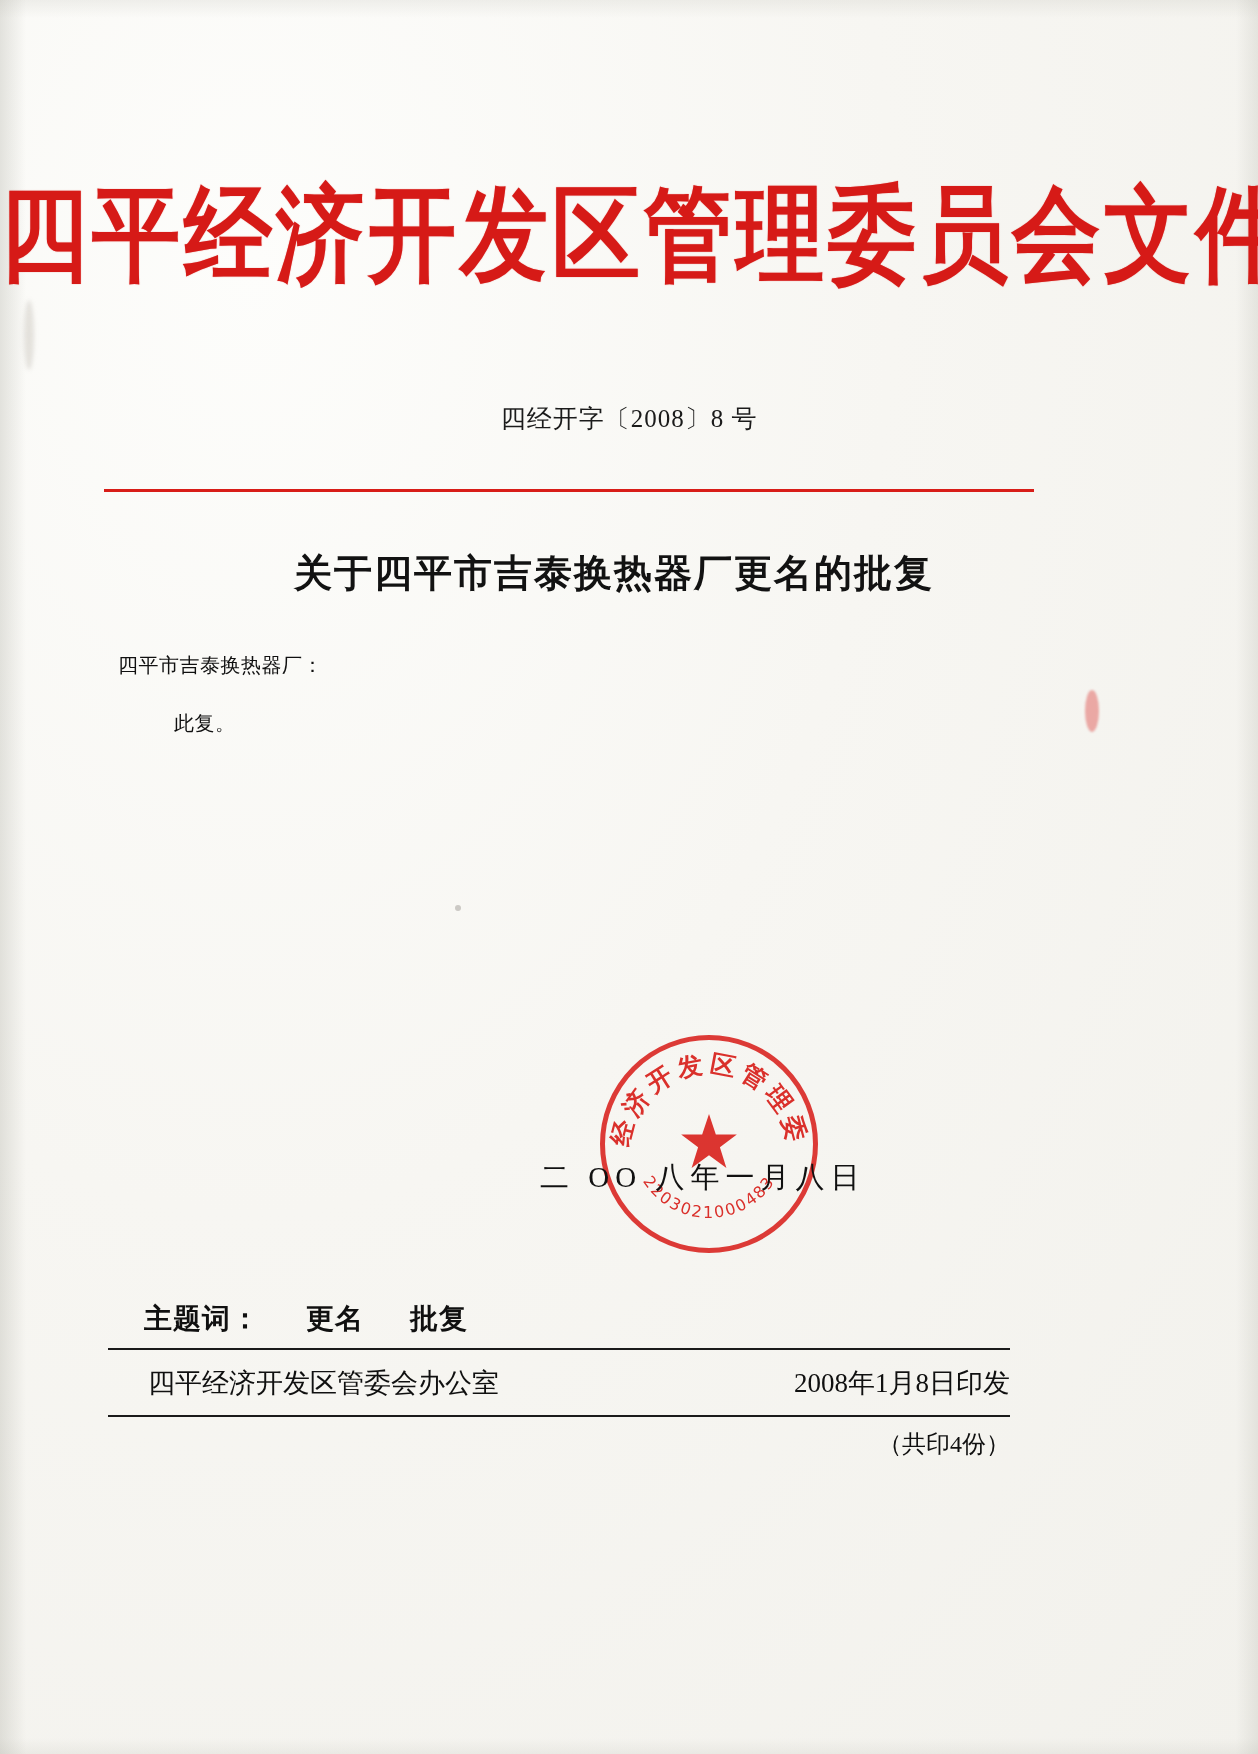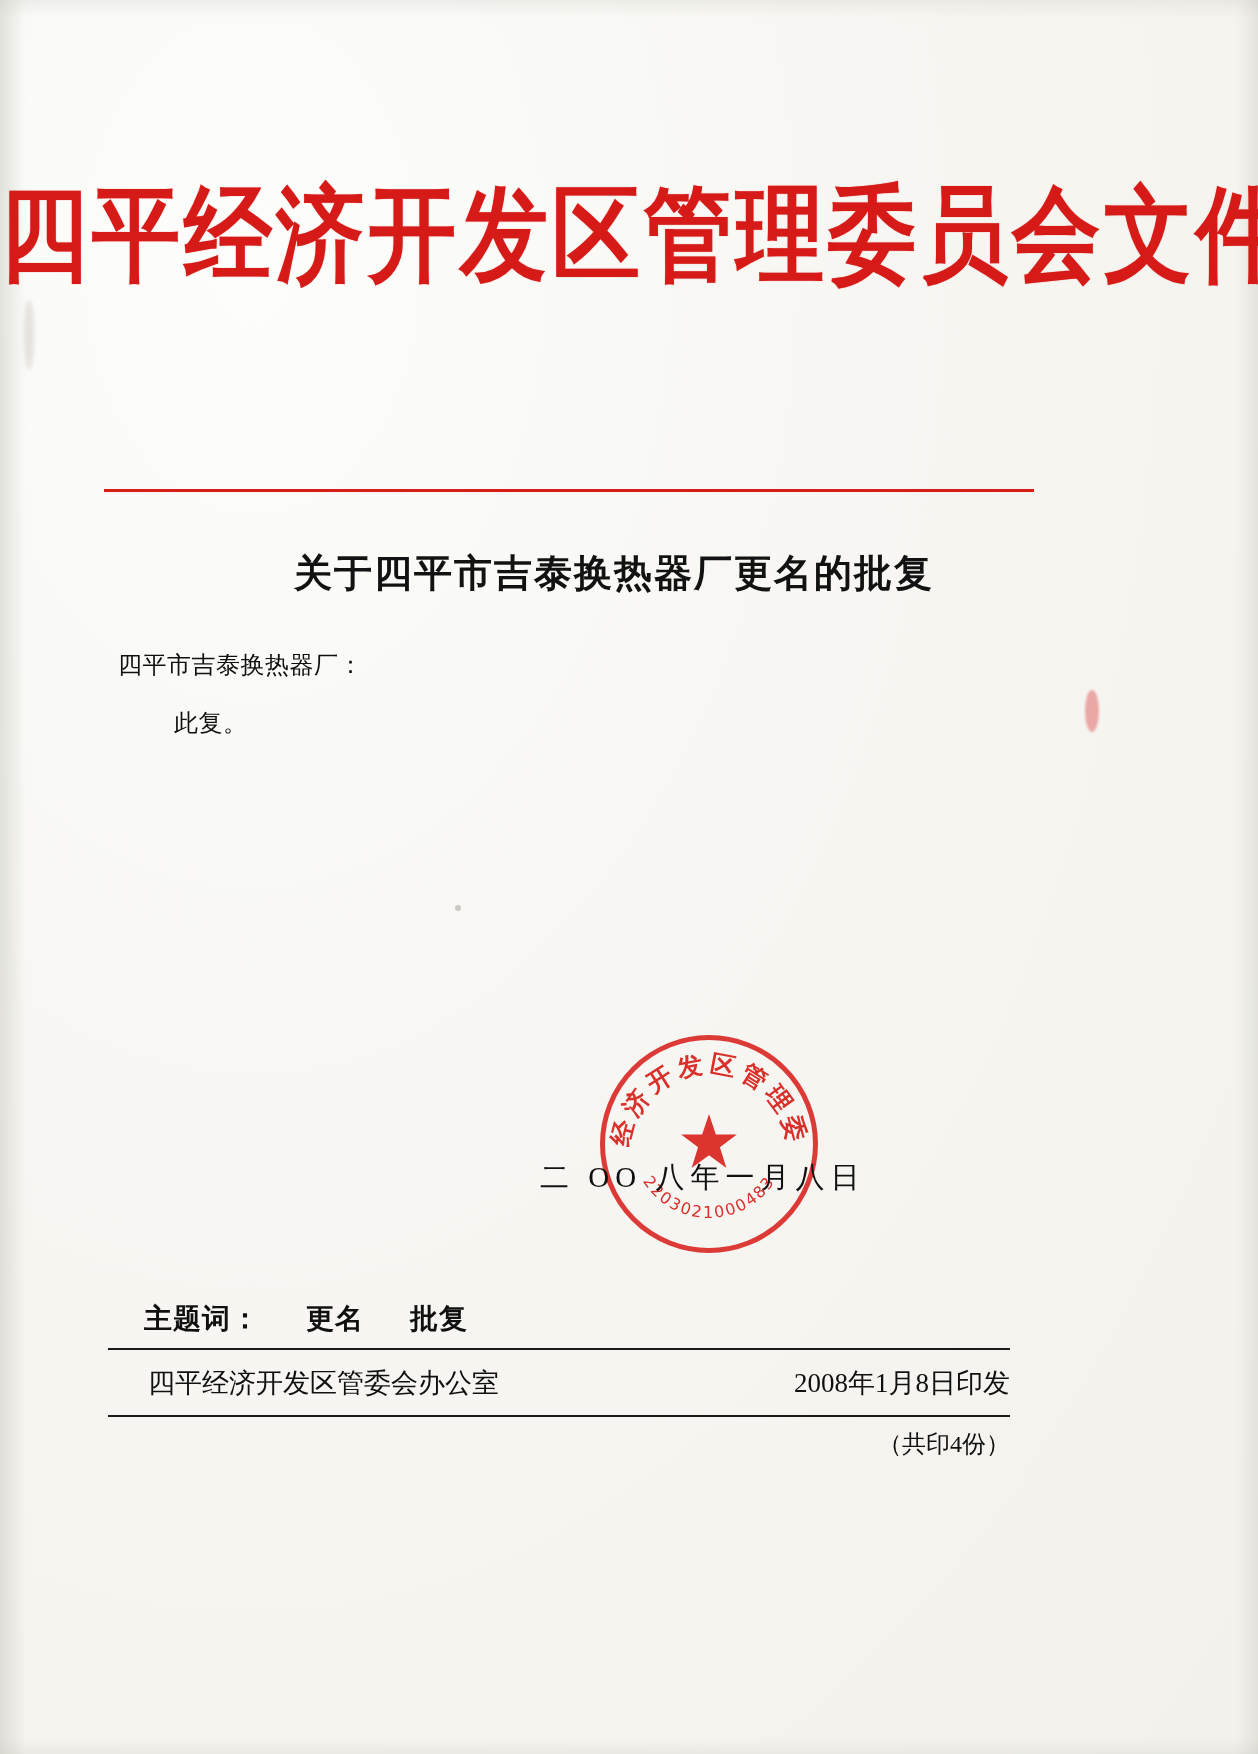--- a/index.html
+++ b/index.html
@@ -101,21 +101,21 @@
     letter-spacing: 2px;
     font-family: "DejaVu Sans", "Liberation Sans", sans-serif;
   }
 
   
   .body-block {
     position: absolute;
     left: 118px;
     top: 636px;
     width: 1010px;
-    font-size: 24px;
+    font-size: 20px;
     line-height: 58px;
     color: #101010;
     letter-spacing: 0.5px;
   }
   .body-block p {
     margin: 0;
   }
   .indent-2 { text-indent: 56px; }
   .justify {
     text-align: justify;
@@ -235,20 +235,21 @@
 <div class="page">
   <div class="blotch" style="left:1085px;top:690px;width:14px;height:42px;background:rgba(214,26,23,0.35);filter:blur(1px);"></div>
   <div class="blotch" style="left:24px;top:300px;width:10px;height:70px;background:rgba(160,150,140,0.25);filter:blur(2px);"></div>
   <div class="blotch" style="left:455px;top:905px;width:6px;height:6px;background:rgba(120,115,110,0.35);"></div>
 </div>
 
 <div class="content">
 
   <div class="masthead">四平经济开发区管理委员会文件</div>
 
+  <div class="doc-number">四经开字〔2008〕8 号</div>
 
   <div class="red-rule"></div>
 
   <div class="doc-title">关于四平市吉泰换热器厂更名的批复</div>
 
   <div class="body-block">
     <p>四平市吉泰换热器厂：</p>
     <p class="indent-2">此复。</p>
   </div>
 

